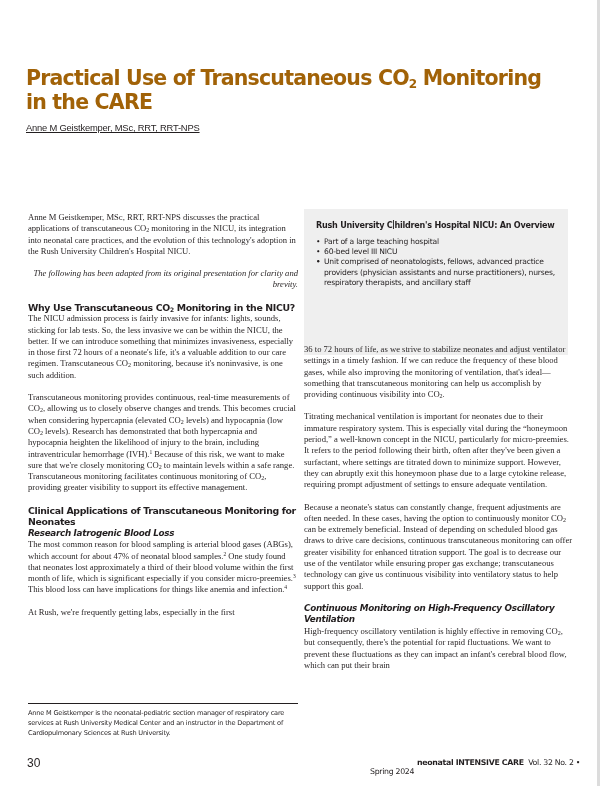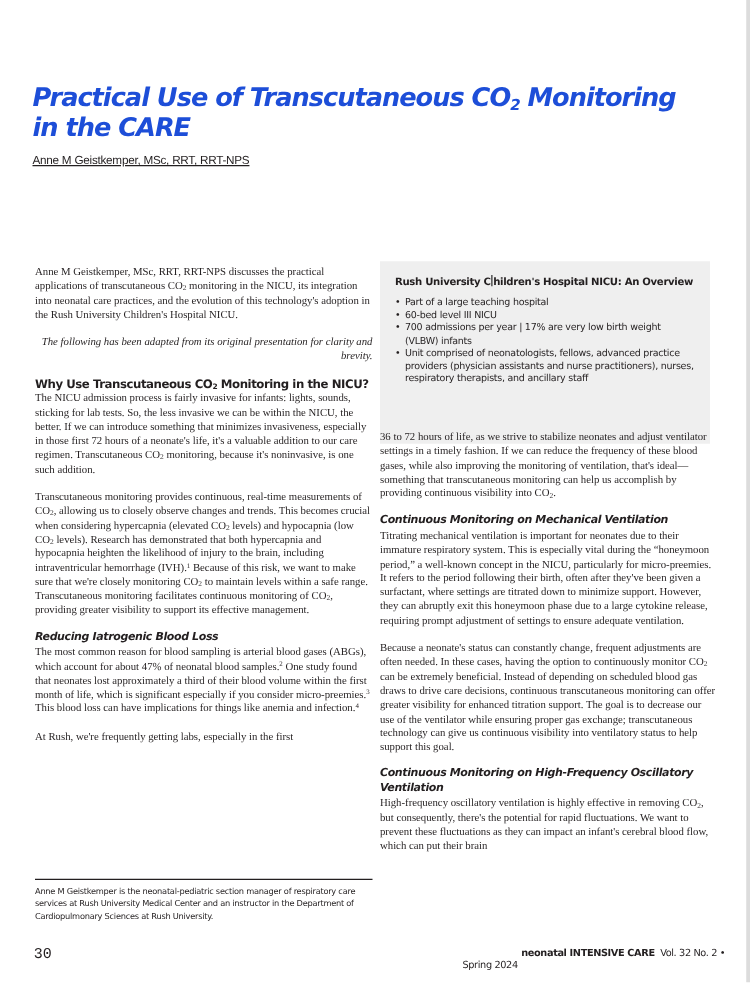--- a/index.html
+++ b/index.html
@@ -2,21 +2,21 @@
 <html><head>
 <meta charset="utf-8">
 <style>
   * { margin: 0; padding: 0; box-sizing: border-box; }
   html, body { width: 600px; height: 786px; background: #ffffff; overflow: hidden; }
   body { position: relative; color: #231f20; }
   .page-edge { position: absolute; top: 0; right: 0; width: 3px; height: 786px; background: #dcdcdc; }
   .title {
     position: absolute; left: 26px; top: 66px; width: 520px;
     font-family: "DejaVu Sans", sans-serif; font-weight: bold;
-    font-size: 20.5px; line-height: 24px; letter-spacing: -0.8px; color: #1d4ed8; font-style: italic;
+    font-size: 20.5px; line-height: 24px; letter-spacing: -0.8px; color: #a16207;
   }
   .title sub { font-size: 12px; vertical-align: -3px; line-height: 0; }
   .author {
     position: absolute; left: 26px; top: 122px;
     font-family: "Liberation Sans", sans-serif; font-size: 9.4px; letter-spacing: -0.2px; color: #231f20; text-decoration: underline;
   }
   .col { position: absolute; width: 270px; font-family: "Liberation Serif", serif; font-size: 8.6px; line-height: 11.3px; color: #231f20; }
   .col-left { left: 28px; top: 212px; }
   .col-right { left: 304px; top: 344px; }
   .h-sans { font-family: "DejaVu Sans", sans-serif; font-weight: bold; font-size: 9px; line-height: 11.5px; letter-spacing: -0.3px; }
@@ -35,21 +35,21 @@
   .sidebar-title { font-weight: bold; font-size: 8.1px; letter-spacing: -0.25px; line-height: 11px; margin-bottom: 6px; }
   .sidebar ul { list-style: none; }
   .sidebar li { font-size: 7.6px; line-height: 10.2px; padding-left: 8px; position: relative; letter-spacing: -0.2px; }
   .sidebar li .bullet { position: absolute; left: 0; top: 0; }
   .caret { display: inline-block; width: 1px; height: 9px; background: #333; vertical-align: -1px; margin: 0 0.5px; }
   .footnote-rule { position: absolute; left: 28px; top: 703px; width: 270px; height: 1px; background: #231f20; }
   .footnote {
     position: absolute; left: 28px; top: 709px; width: 275px;
     font-family: "DejaVu Sans", sans-serif; font-size: 6.6px; line-height: 9.8px; letter-spacing: -0.2px; color: #231f20;
   }
-  .page-num { position: absolute; left: 27px; top: 756px; font-family: Liberation Mono, monospace; font-size: 12px; color: #231f20; text-align: center; }
+  .page-num { position: absolute; left: 27px; top: 756px; font-family: Liberation Sans, sans-serif; font-size: 12px; color: #231f20; text-align: center; }
   .footer-right {
     position: absolute; left: 370px; top: 758px;
     font-family: "DejaVu Sans", sans-serif; font-size: 7.8px; letter-spacing: -0.3px; color: #231f20;
   }
   .footer-right .brand { font-weight: bold; padding-left: 47px; }
 </style>
 </head>
 <body>
 
 <div class="page-edge"></div>
@@ -61,40 +61,40 @@
 <div class="col col-left">
   <p><span>Anne M Geistkemper, MSc, RRT, RRT-NPS discusses the practical applications of transcutaneous CO</span><sub>2</sub><span> monitoring in the NICU, its integration into neonatal care practices, and the evolution of this technology's adoption in the Rush University Children's Hospital NICU.</span></p>
   <div class="gap"></div>
   <p class="ital">The following has been adapted from its original presentation for clarity and brevity.</p>
   <div class="gap"></div>
   <div class="h-sans-lg"><span>Why Use Transcutaneous CO</span><sub>2</sub><span> Monitoring in the NICU?</span></div>
   <p><span>The NICU admission process is fairly invasive for infants: lights, sounds, sticking for lab tests. So, the less invasive we can be within the NICU, the better. If we can introduce something that minimizes invasiveness, especially in those first 72 hours of a neonate's life, it's a valuable addition to our care regimen. Transcutaneous CO</span><sub>2</sub><span> monitoring, because it's noninvasive, is one such addition.</span></p>
   <div class="gap"></div>
   <p><span>Transcutaneous monitoring provides continuous, real-time measurements of CO</span><sub>2</sub><span>, allowing us to closely observe changes and trends. This becomes crucial when considering hypercapnia (elevated CO</span><sub>2</sub><span> levels) and hypocapnia (low CO</span><sub>2</sub><span> levels). Research has demonstrated that both hypercapnia and hypocapnia heighten the likelihood of injury to the brain, including intraventricular hemorrhage (IVH).</span><sup>1</sup><span> Because of this risk, we want to make sure that we're closely monitoring CO</span><sub>2</sub><span> to maintain levels within a safe range. Transcutaneous monitoring facilitates continuous monitoring of CO</span><sub>2</sub><span>, providing greater visibility to support its effective management.</span></p>
   <div class="gap"></div>
-  <div class="h-ital">Reducing Iatrogenic Blood Loss</div>
+  <div class="h-sans-lg">Clinical Applications of Transcutaneous Monitoring for Neonates</div>
+  <div class="h-ital">Research Iatrogenic Blood Loss</div>
   <p><span>The most common reason for blood sampling is arterial blood gases (ABGs), which account for about 47% of neonatal blood samples.</span><sup>2</sup><span> One study found that neonates lost approximately a third of their blood volume within the first month of life, which is significant especially if you consider micro-preemies.</span><sup>3</sup><span> This blood loss can have implications for things like anemia and infection.</span><sup>4</sup></p>
   <div class="gap"></div>
   <p>At Rush, we're frequently getting labs, especially in the first</p>
 </div>
 
 <div class="sidebar">
   <div class="sidebar-title"><span>Rush University C</span><span class="caret"></span><span>hildren's Hospital NICU: An Overview</span></div>
   <ul>
     <li><span class="bullet">•</span><span>Part of a large teaching hospital</span></li>
     <li><span class="bullet">•</span><span>60-bed level III NICU</span></li>
-    <li><span class="bullet">•</span><span>700 admissions per year | 17% are very low birth weight (VLBW) infants</span></li>
+    <li><span class="bullet">•</span></li>
     <li><span class="bullet">•</span><span>Unit comprised of neonatologists, fellows, advanced practice providers (physician assistants and nurse practitioners), nurses, respiratory therapists, and ancillary staff</span></li>
   </ul>
 </div>
 
 <div class="col col-right">
   <p><span>36 to 72 hours of life, as we strive to stabilize neonates and adjust ventilator settings in a timely fashion. If we can reduce the frequency of these blood gases, while also improving the monitoring of ventilation, that's ideal—something that transcutaneous monitoring can help us accomplish by providing continuous visibility into CO</span><sub>2</sub><span>.</span></p>
   <div class="gap"></div>
-  <div class="h-ital">Continuous Monitoring on Mechanical Ventilation</div>
   <p>Titrating mechanical ventilation is important for neonates due to their immature respiratory system. This is especially vital during the “honeymoon period,” a well-known concept in the NICU, particularly for micro-preemies. It refers to the period following their birth, often after they've been given a surfactant, where settings are titrated down to minimize support. However, they can abruptly exit this honeymoon phase due to a large cytokine release, requiring prompt adjustment of settings to ensure adequate ventilation.</p>
   <div class="gap"></div>
   <p><span>Because a neonate's status can constantly change, frequent adjustments are often needed. In these cases, having the option to continuously monitor CO</span><sub>2</sub><span> can be extremely beneficial. Instead of depending on scheduled blood gas draws to drive care decisions, continuous transcutaneous monitoring can offer greater visibility for enhanced titration support. The goal is to decrease our use of the ventilator while ensuring proper gas exchange; transcutaneous technology can give us continuous visibility into ventilatory status to help support this goal.</span></p>
   <div class="gap"></div>
   <div class="h-ital">Continuous Monitoring on High-Frequency Oscillatory Ventilation</div>
   <p><span>High-frequency oscillatory ventilation is highly effective in removing CO</span><sub>2</sub><span>, but consequently, there's the potential for rapid fluctuations. We want to prevent these fluctuations as they can impact an infant's cerebral blood flow, which can put their brain</span></p>
 </div>
 
 <div class="footnote-rule"></div>
 <div class="footnote">Anne M Geistkemper is the neonatal-pediatric section manager of respiratory care services at Rush University Medical Center and an instructor in the Department of Cardiopulmonary Sciences at Rush University.</div>

